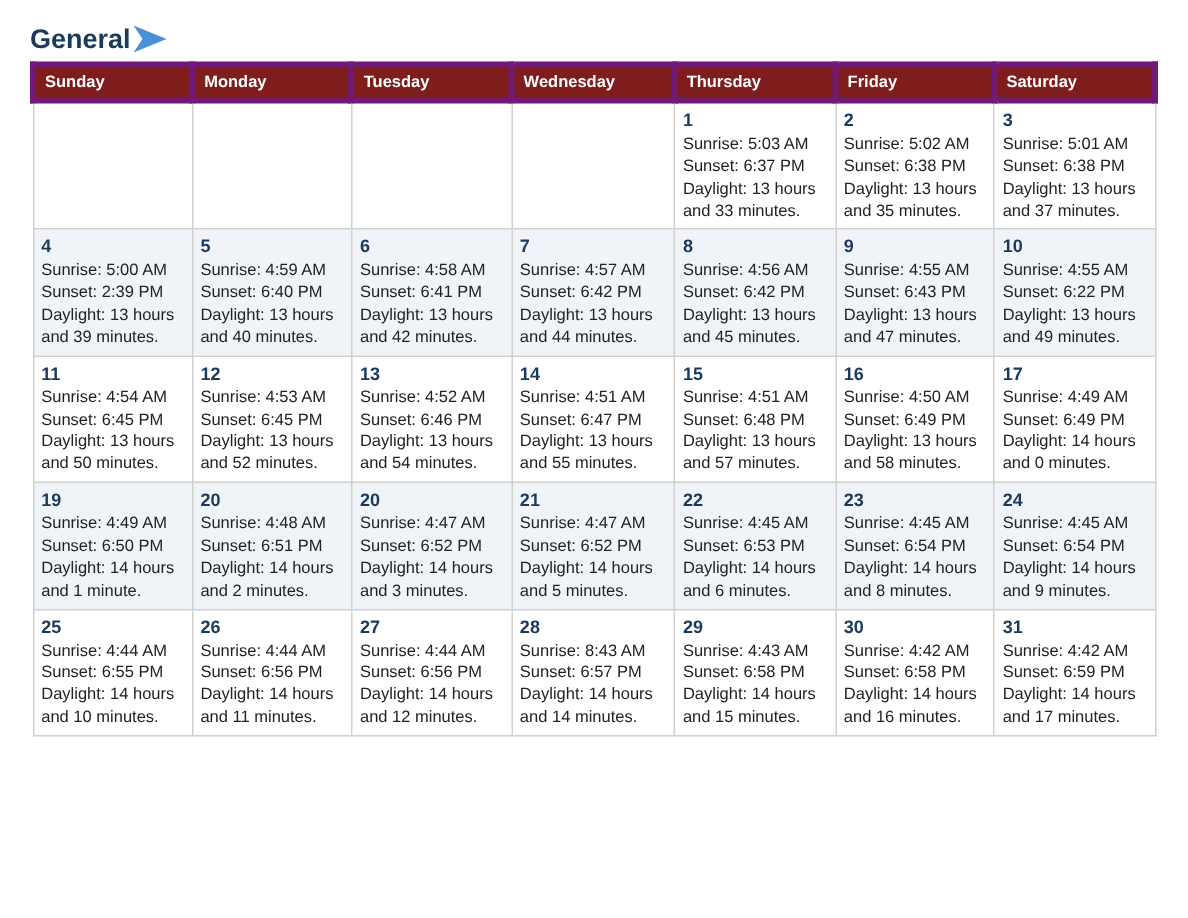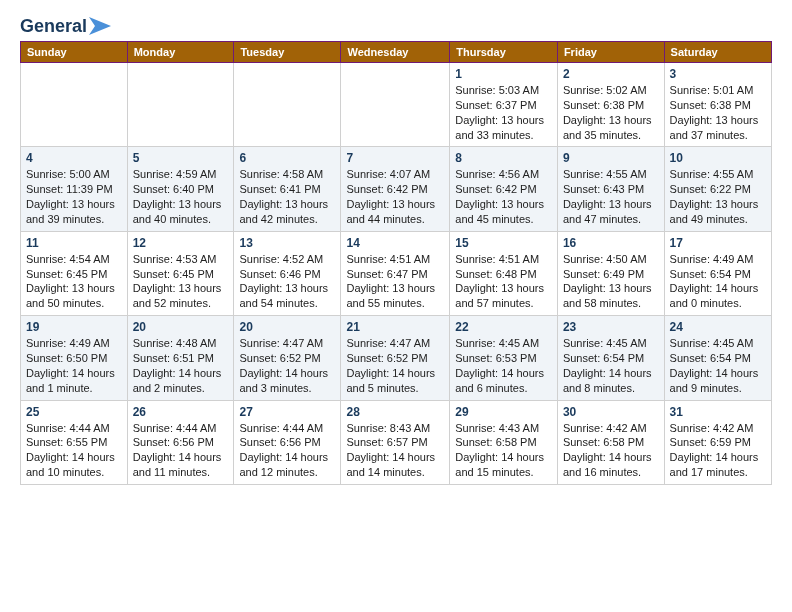--- a/index.html
+++ b/index.html
@@ -37,27 +37,27 @@
     .subtitle {
       font-size: 13px;
       color: #333;
     }
     .calendar {
       width: 100%;
       border-collapse: collapse;
       font-size: 10px;
     }
     .calendar th {
-      background: #a16207;
+      background: #7f1d1d;
       color: #fff;
       text-align: left;
       padding: 4px 6px;
       font-size: 11px;
       font-weight: bold;
-      border: 1px solid #701a75;
+      border: 4px solid #701a75;
     }
     .calendar td {
       vertical-align: top;
       padding: 4px 5px;
       border: 1px solid #d0d0d0;
       width: 113px;
       height: 82px;
       background: #fff;
     }
     .calendar tr:nth-child(even) td {
@@ -137,41 +137,41 @@
             <div class="day-info">Sunrise: 5:01 AM
 Sunset: 6:38 PM
 Daylight: 13 hours
 and 37 minutes.</div>
           </td>
         </tr>
         <tr>
           <td>
             <span class="day-num">4</span>
             <div class="day-info">Sunrise: 5:00 AM
-Sunset: 11:39 PM
+Sunset: 2:39 PM
 Daylight: 13 hours
 and 39 minutes.</div>
           </td>
           <td>
             <span class="day-num">5</span>
             <div class="day-info">Sunrise: 4:59 AM
 Sunset: 6:40 PM
 Daylight: 13 hours
 and 40 minutes.</div>
           </td>
           <td>
             <span class="day-num">6</span>
             <div class="day-info">Sunrise: 4:58 AM
 Sunset: 6:41 PM
 Daylight: 13 hours
 and 42 minutes.</div>
           </td>
           <td>
             <span class="day-num">7</span>
-            <div class="day-info">Sunrise: 4:07 AM
+            <div class="day-info">Sunrise: 4:57 AM
 Sunset: 6:42 PM
 Daylight: 13 hours
 and 44 minutes.</div>
           </td>
           <td>
             <span class="day-num">8</span>
             <div class="day-info">Sunrise: 4:56 AM
 Sunset: 6:42 PM
 Daylight: 13 hours
 and 45 minutes.</div>
@@ -230,21 +230,21 @@
           <td>
             <span class="day-num">16</span>
             <div class="day-info">Sunrise: 4:50 AM
 Sunset: 6:49 PM
 Daylight: 13 hours
 and 58 minutes.</div>
           </td>
           <td>
             <span class="day-num">17</span>
             <div class="day-info">Sunrise: 4:49 AM
-Sunset: 6:54 PM
+Sunset: 6:49 PM
 Daylight: 14 hours
 and 0 minutes.</div>
           </td>
         </tr>
         <tr>
           <td>
             <span class="day-num">19</span>
             <div class="day-info">Sunrise: 4:49 AM
 Sunset: 6:50 PM
 Daylight: 14 hours

